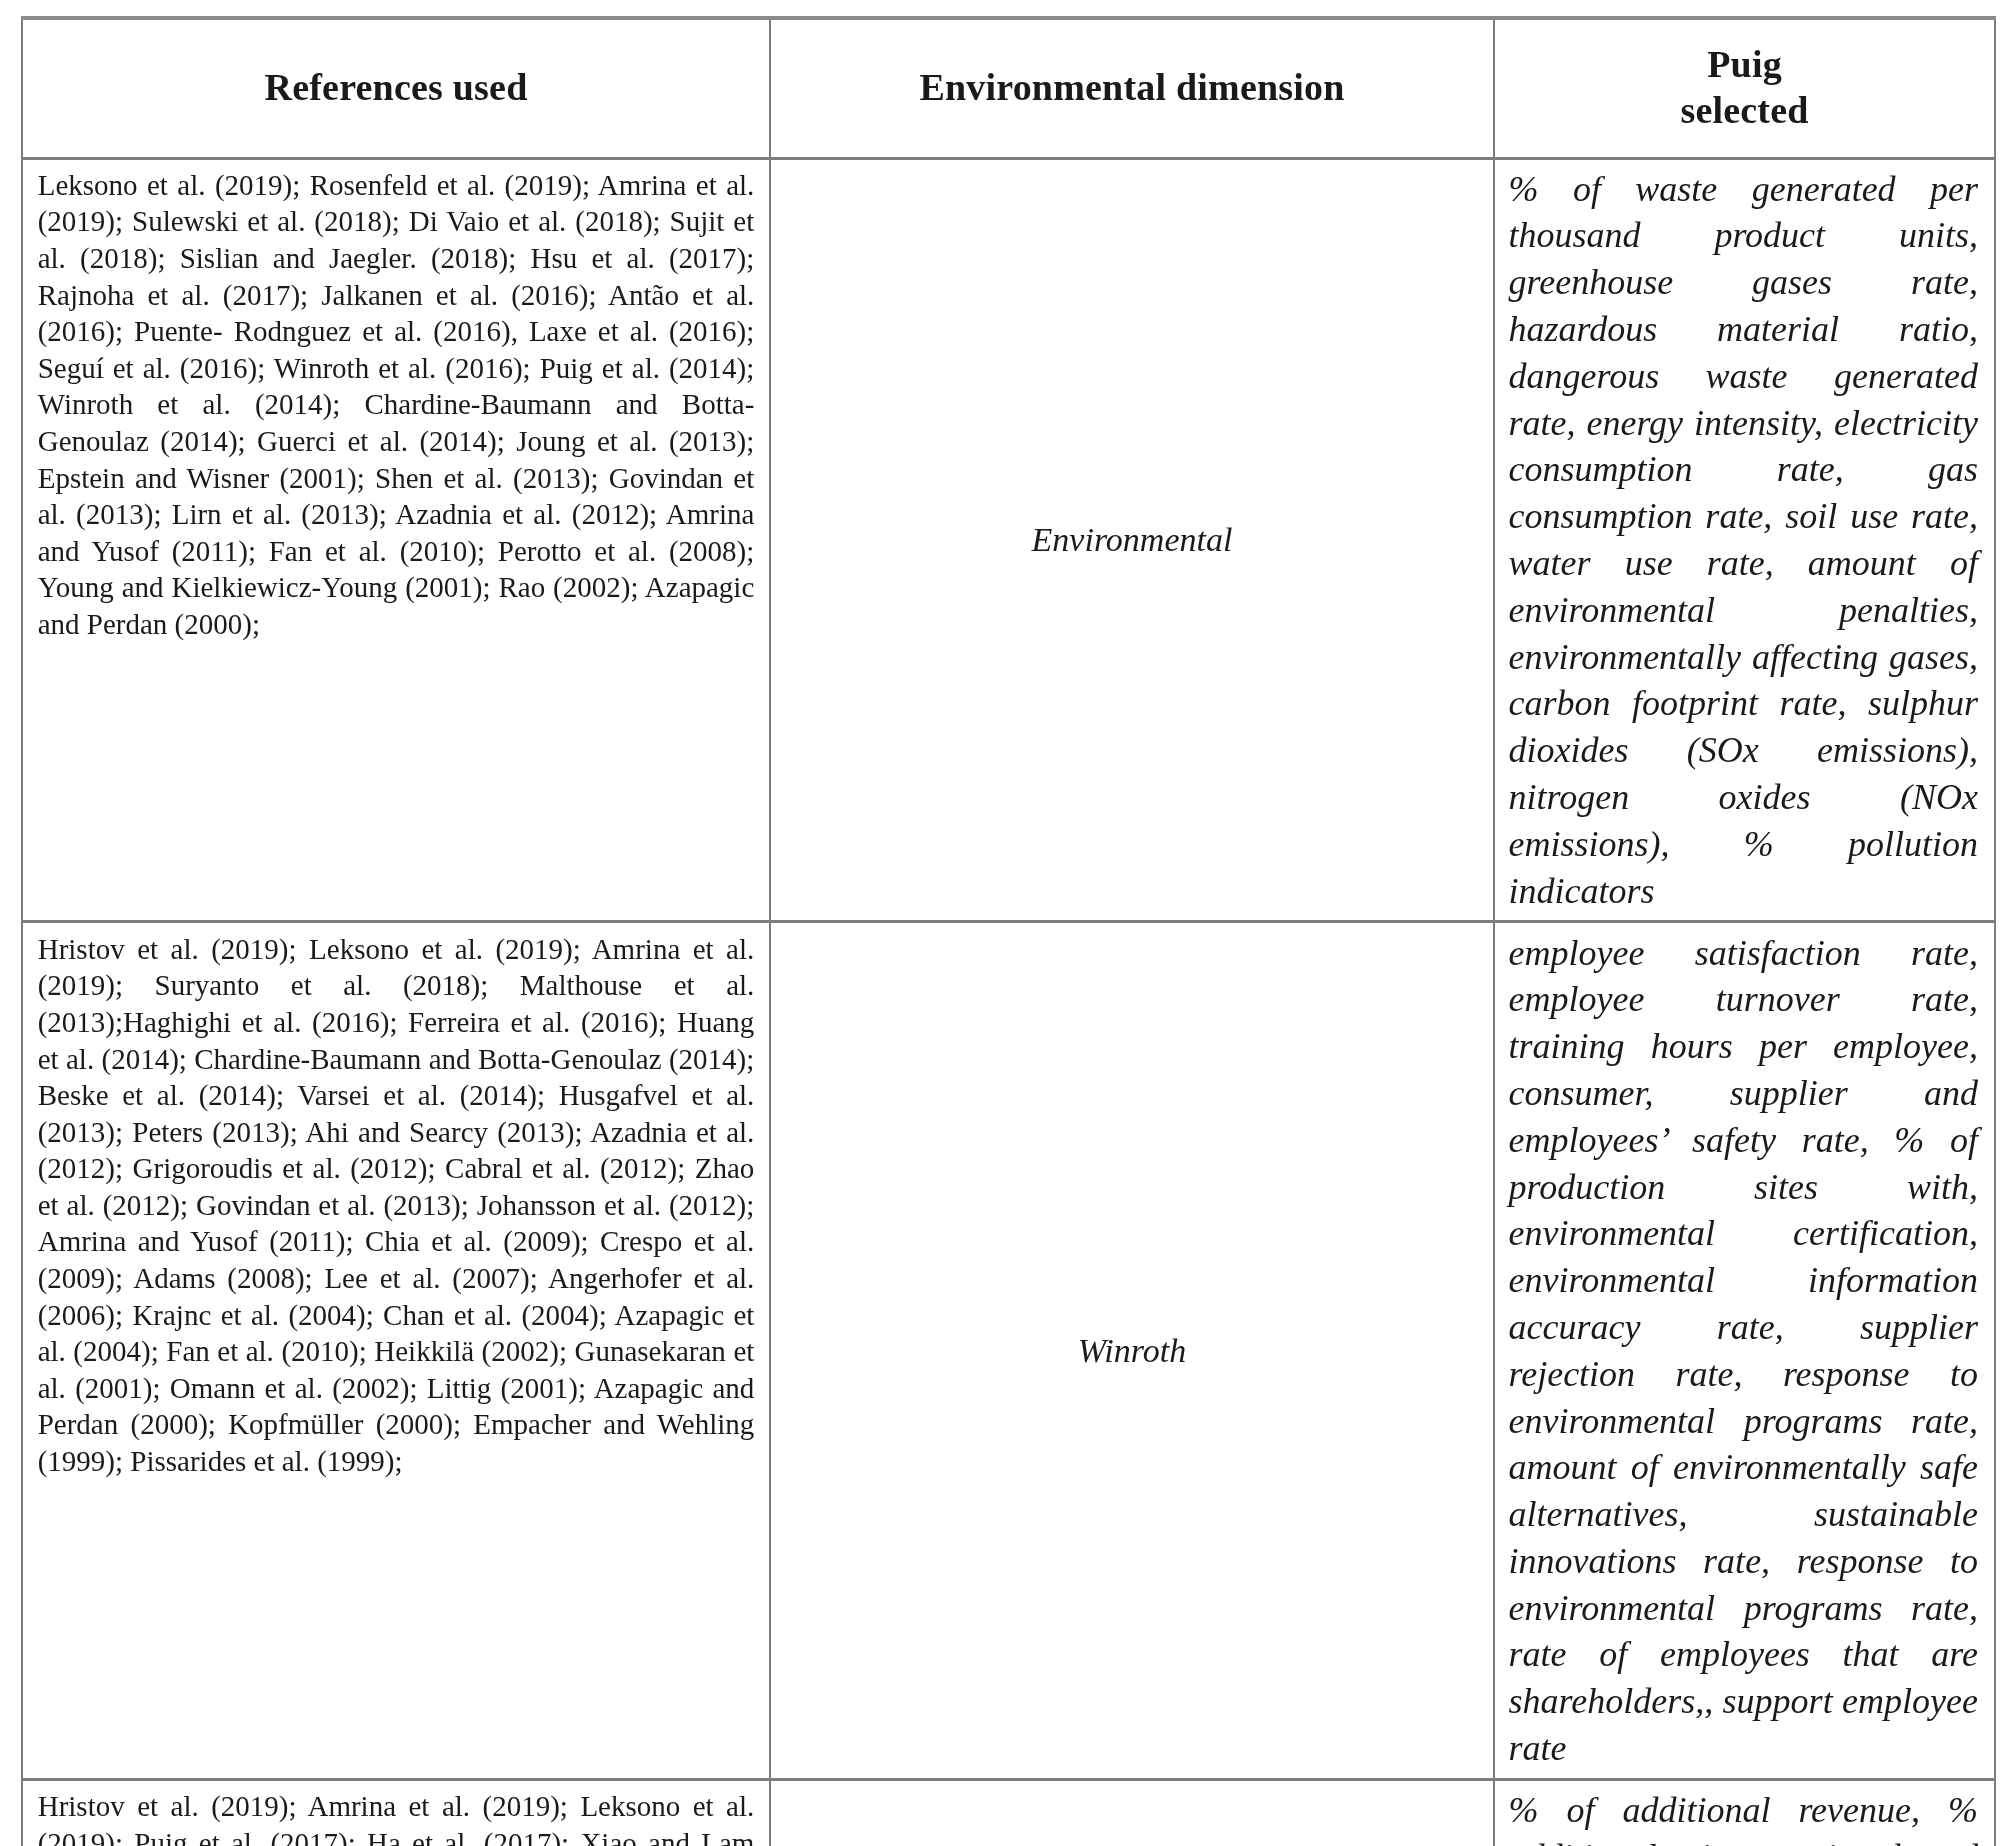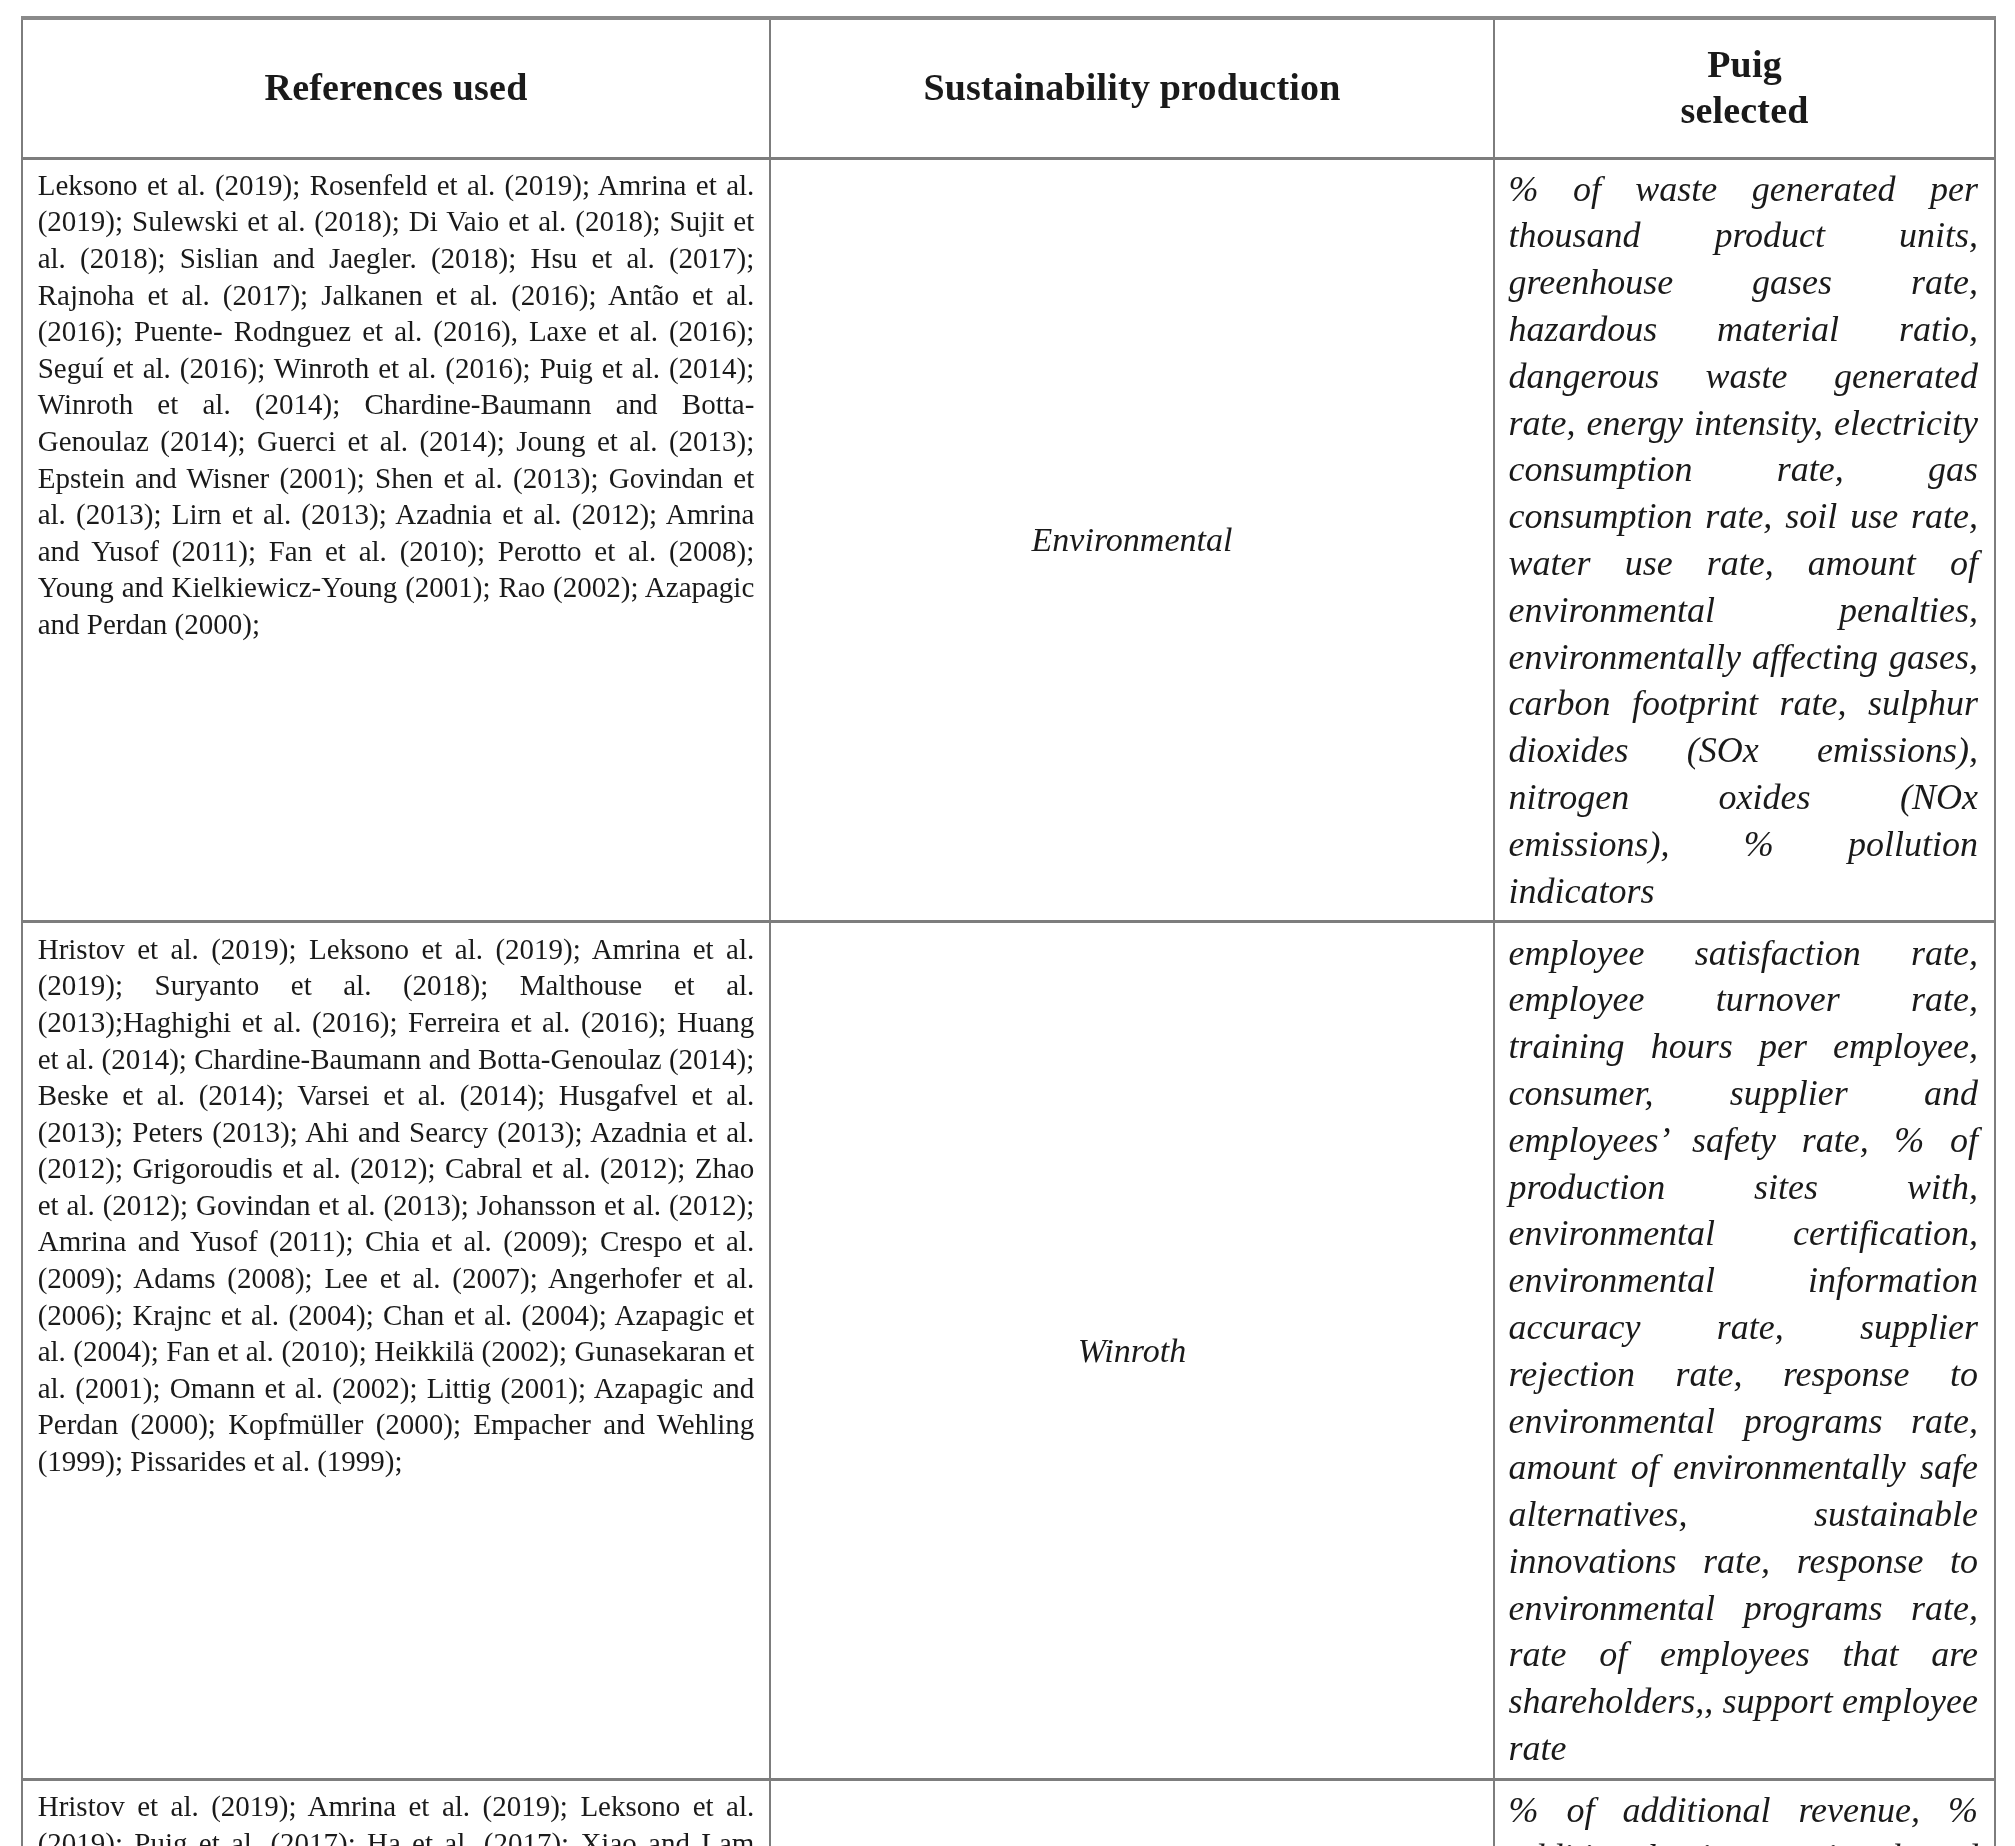--- a/index.html
+++ b/index.html
@@ -105,21 +105,21 @@
       <col class="c-refs">
       <col class="c-dim">
       <col class="c-kpi">
     </colgroup>
     <thead>
       <tr>
         <th>
           <span class="hdr-line">References used</span>
         </th>
         <th>
-          <span class="hdr-line">Sustainability production</span>
+          <span class="hdr-line">Environmental dimension</span>
         </th>
         <th>
           <span class="hdr-line">Puig</span>
           <span class="hdr-line">selected</span>
         </th>
       </tr>
     </thead>
     <tbody>
       <tr>
         <td class="refs-cell">

